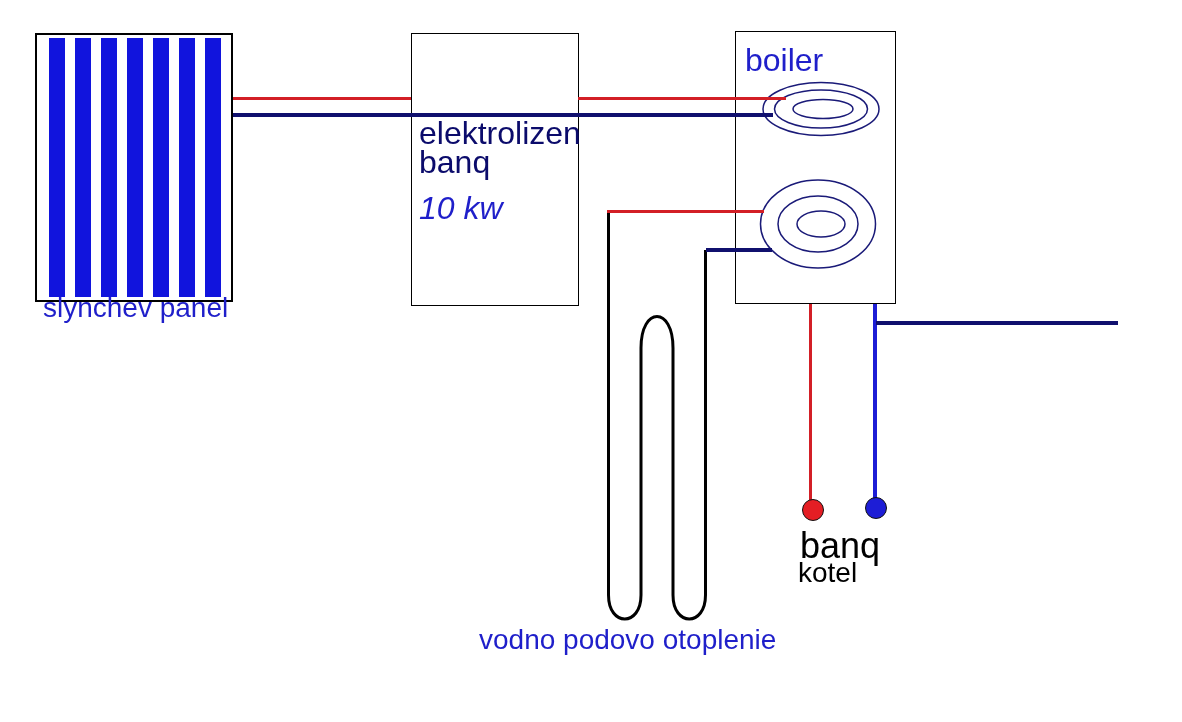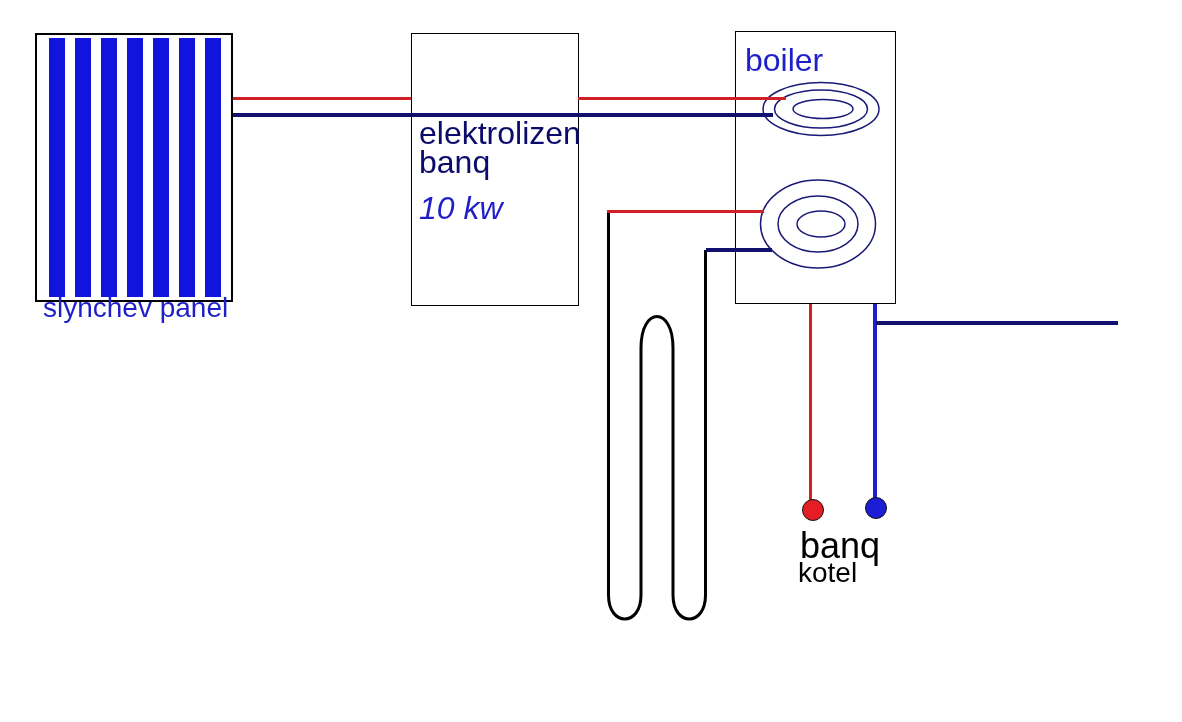--- a/index.html
+++ b/index.html
@@ -137,16 +137,17 @@
   <div class="pipe cold" id="cold-panel-boiler"></div>
   <div class="pipe hot" id="hot-floor-boiler"></div>
   <div class="pipe cold" id="cold-floor-boiler"></div>
   <div class="pipe hot" id="hot-boiler-down"></div>
   <div class="pipe coldbright" id="cold-boiler-down"></div>
   <div class="pipe cold" id="cold-right"></div>
 
   <div class="dot" id="dot-hot"></div>
   <div class="dot" id="dot-cold"></div>
 
+  <div class="lbl blue" id="lbl-floor">vodno podovo otoplenie</div>
   <div class="lbl black" id="lbl-banq">banq</div>
   <div class="lbl black" id="lbl-kuhnq">kotel</div>
 
 </div>
 
 </body></html>

